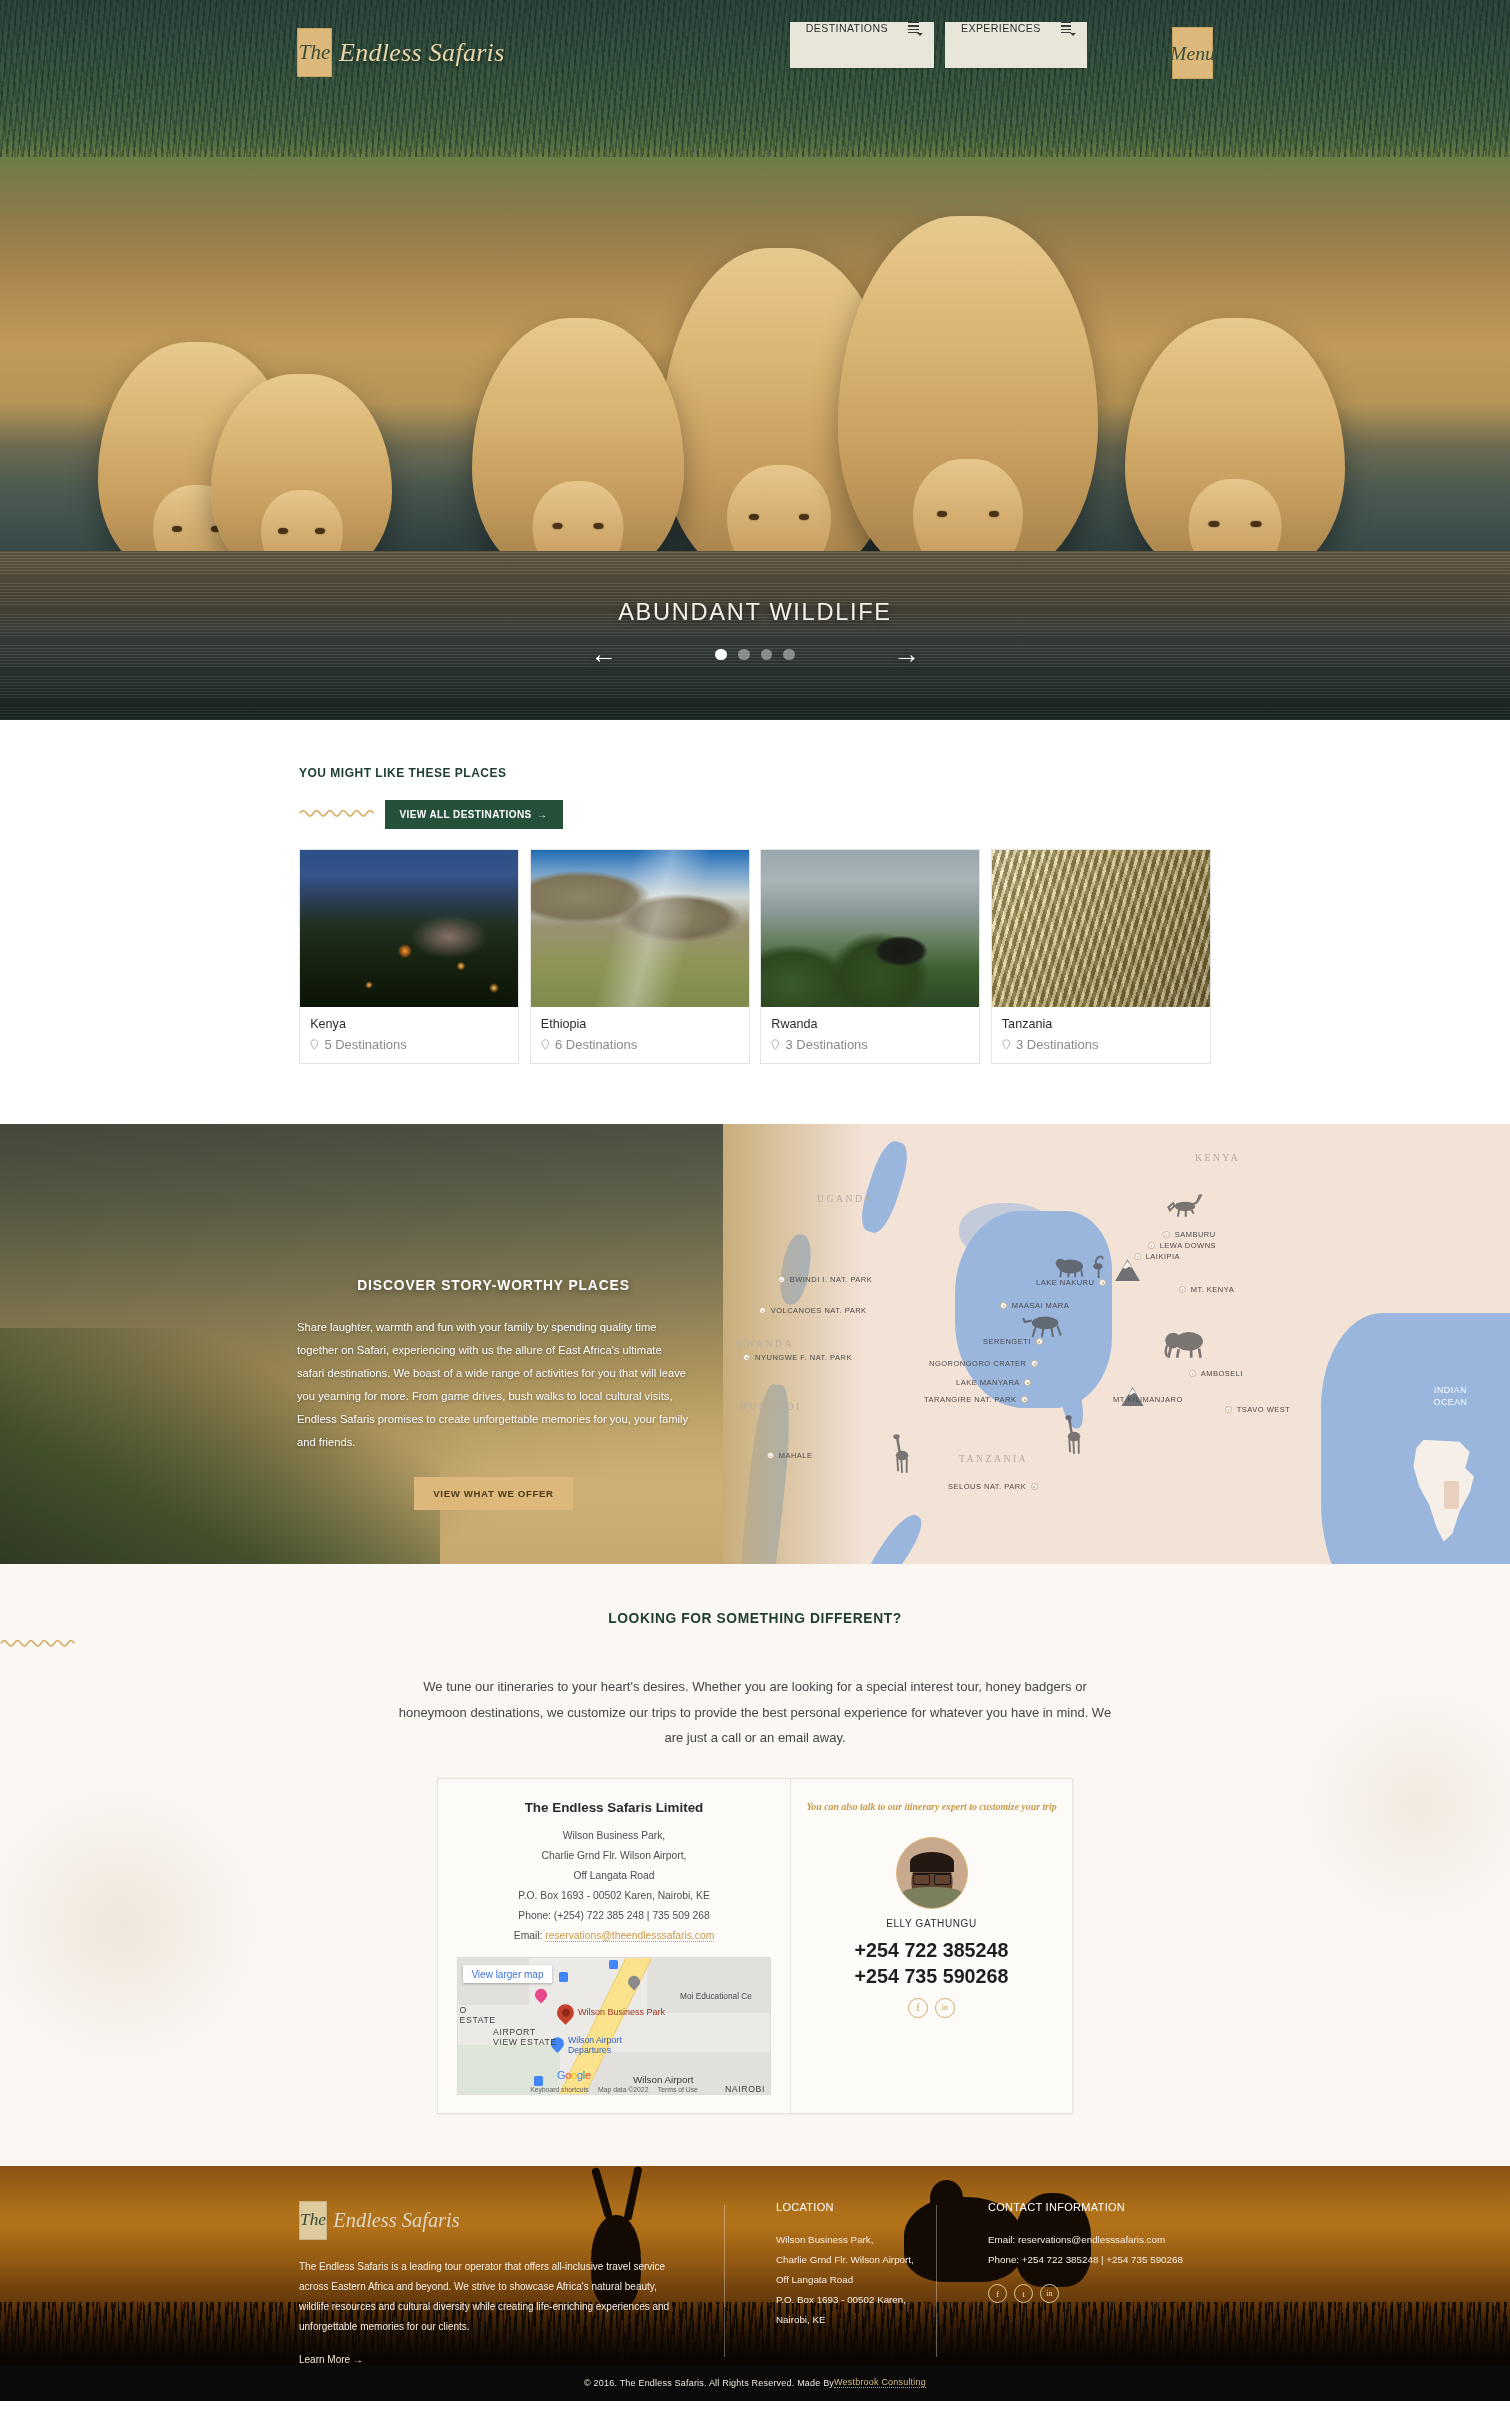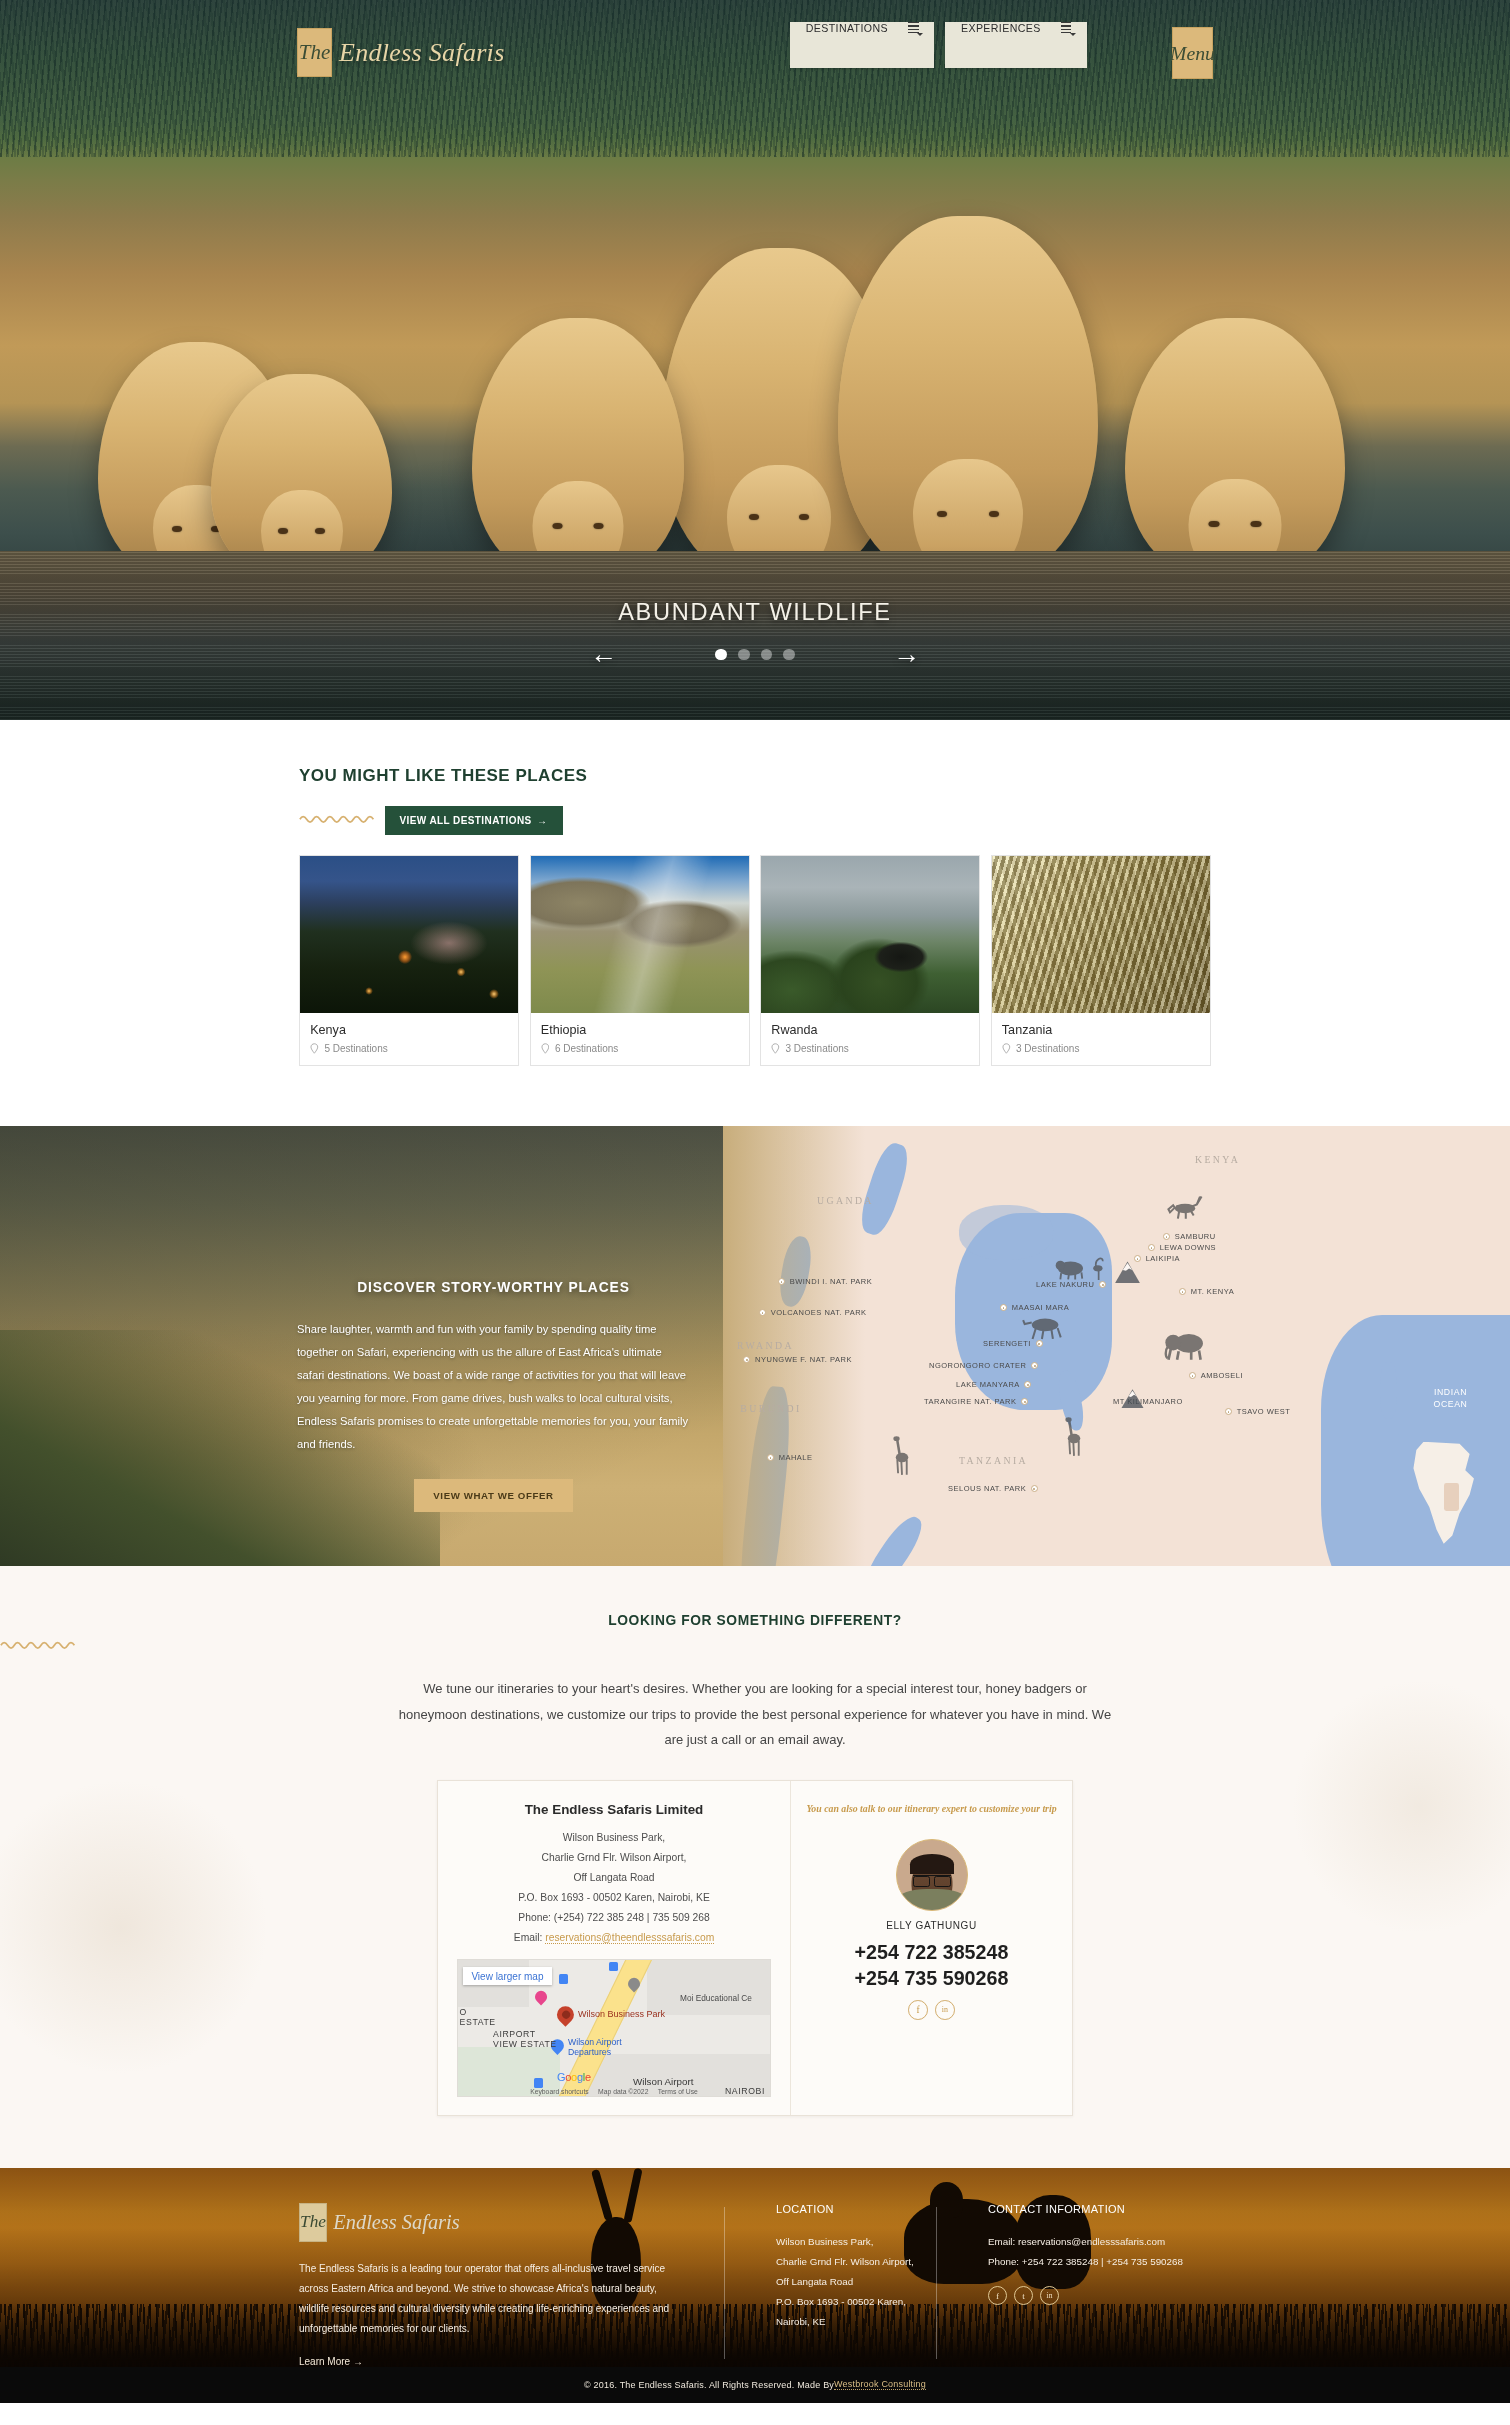--- a/index.html
+++ b/index.html
@@ -152,21 +152,21 @@
     font-size: 19.7px; color: #3c4d35; cursor: pointer;
   }
 
   
   .places {
     background: #fff;
     padding: 46px 0 60px;
   }
   .wrap { width: 912px; margin: 0 auto; }
   .sec-title {
-    font-size: 17px; font-weight: bold; letter-spacing: 0.5px;
+    font-size: 12px; font-weight: bold; letter-spacing: 0.5px;
     color: #1f4030; text-transform: uppercase;
   }
   .squiggle { margin-top: 11px; height: 11px; width: 82px; }
   .squiggle.center { margin: 11px auto 0; }
   .btn-green {
     display: inline-flex; align-items: center; gap: 5.5px;
     background: #25513a; color: #fff;
     font-size: 10px; font-weight: bold; letter-spacing: 0.4px;
     padding: 8.7px 15px; margin-top: 20.4px;
     cursor: pointer; border: none;
@@ -178,21 +178,21 @@
   .card {
     width: 224px; background: #fff;
     border: 0.8px solid #e3e3e3;
     cursor: pointer;
   }
   .card .thumb { width: 100%; height: 157px; display: block; }
   .card .body { padding: 9.4px 10.2px 11px; }
   .card .name { font-size: 12.6px; color: #2b2b2b; margin-bottom: 6.3px; }
   .card .meta {
     display: flex; align-items: center; gap: 5.5px;
-    font-size: 10px; color: #8a8a8a;
+    font-size: 13px; color: #8a8a8a;
   }
   .pin { width: 8.7px; height: 11px; }
 
   
   .t-kenya {
     background:
       radial-gradient(circle 6.3px at 161px 116px, #ffc463 0%, rgba(255,150,40,.45) 45%, transparent 70%),
       radial-gradient(circle 5.5px at 69px 135px, #ffbc55 0%, rgba(255,150,40,.4) 45%, transparent 70%),
       radial-gradient(circle 7px at 194px 138px, #ffc96f 0%, rgba(255,150,40,.42) 45%, transparent 70%),
       radial-gradient(circle 9.4px at 105px 101px, #ff9b33 0%, rgba(230,110,20,.5) 50%, transparent 75%),

